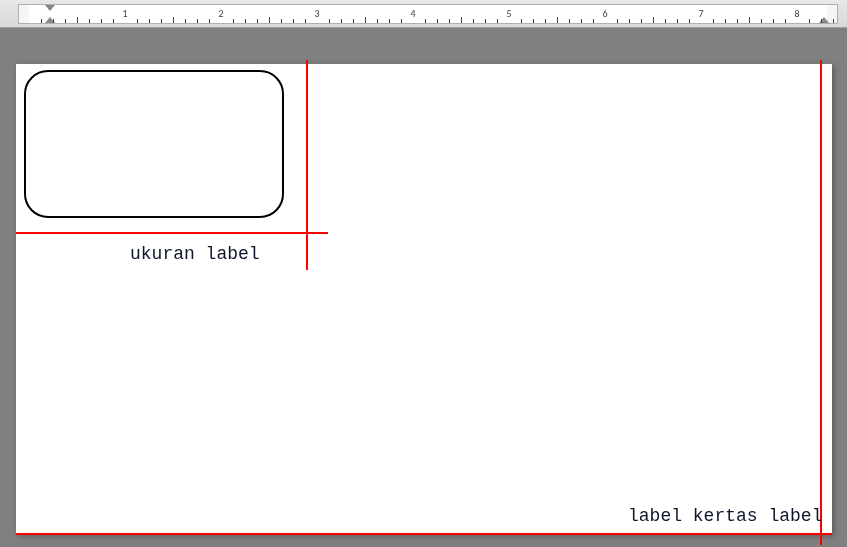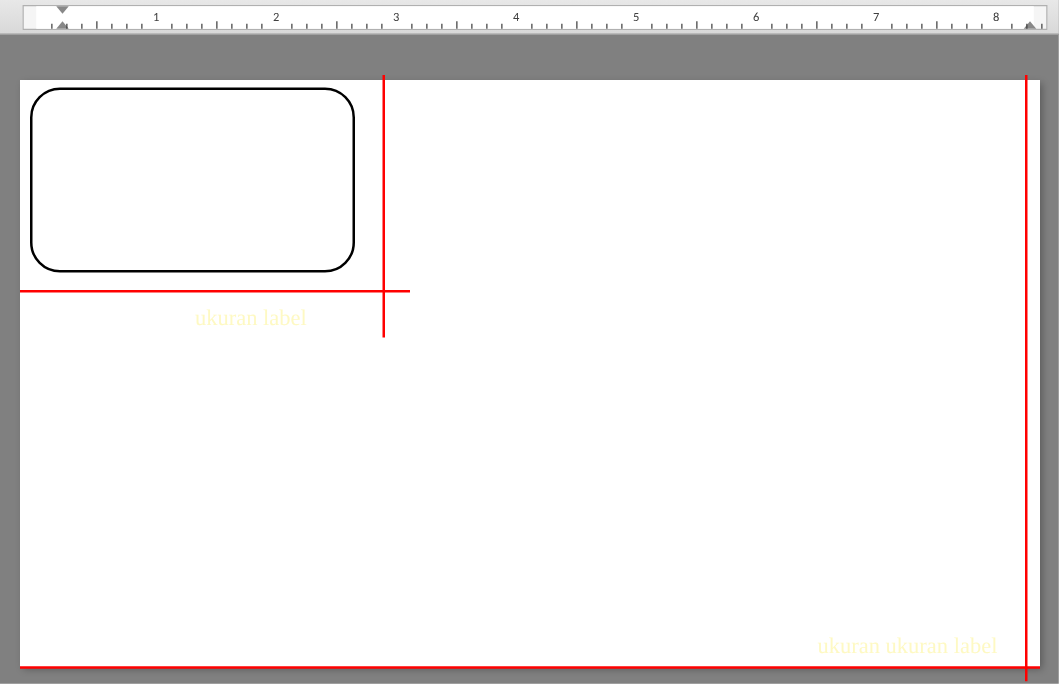--- a/index.html
+++ b/index.html
@@ -129,23 +129,22 @@
     }
     .red-line.h2 {
       top: 533px;
       left: 16px;
       width: 816px;
       height: 2px;
     }
     .annotation {
       position: absolute;
       font-size: 18px;
-      color: #fef9c3;
-      font-family: Liberation Serif, serif;
-      margin-left: 26px;
+      color: #0f172a;
+      font-family: Liberation Mono, monospace;
     }
     .annotation.a1 {
       top: 244px;
       left: 130px;
     }
     .annotation.a2 {
       top: 506px;
       left: 628px;
     }
   </style>
@@ -231,13 +230,13 @@
 <div class="page">
   <div class="label-shape"></div>
 </div>
 
 <div class="red-line v1"></div>
 <div class="red-line h1"></div>
 <div class="red-line v2"></div>
 <div class="red-line h2"></div>
 
 <div class="annotation a1">ukuran label</div>
-<div class="annotation a2">ukuran ukuran label</div>
+<div class="annotation a2">label kertas label</div>
 
 </body></html>

